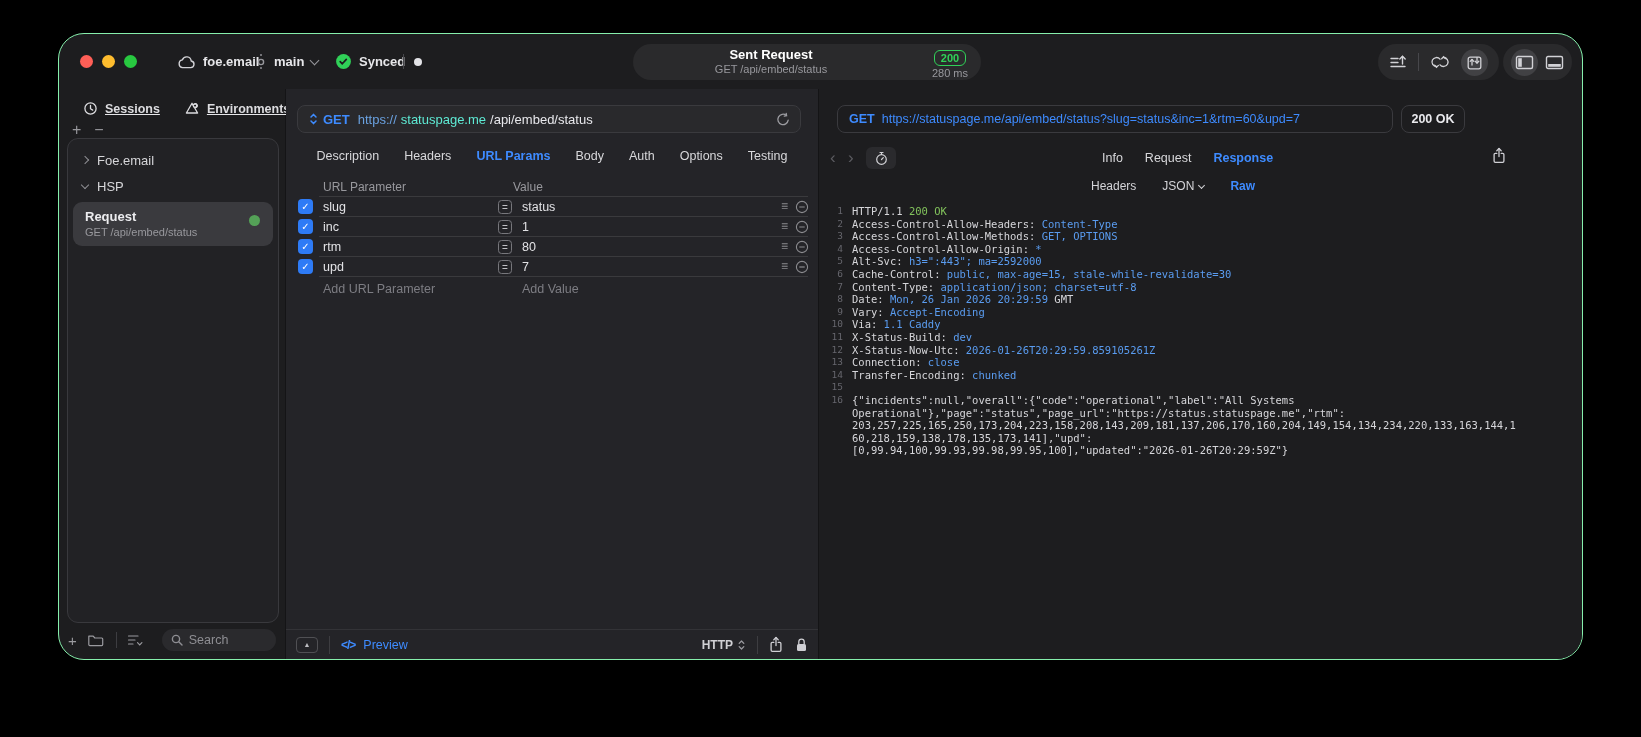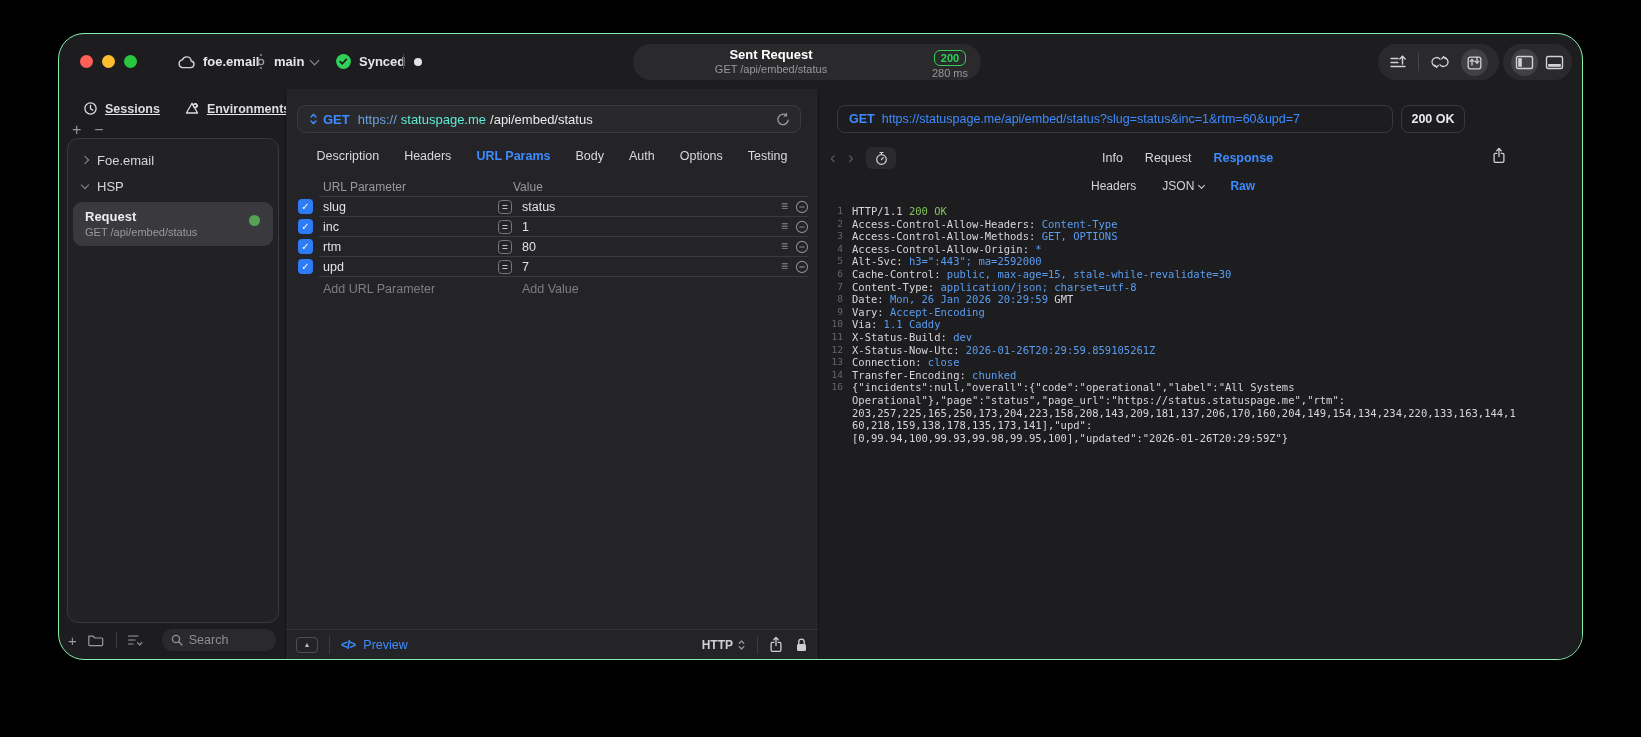--- a/index.html
+++ b/index.html
@@ -527,20 +527,24 @@
         </div>
         <div class="cl">
           <span class="ln">13</span>
           <span class="lc"><span class="c-p">Connection: </span><span class="c-b">close</span></span>
         </div>
         <div class="cl">
           <span class="ln">14</span>
           <span class="lc"><span class="c-p">Transfer-Encoding: </span><span class="c-b">chunked</span></span>
         </div>
         <div class="cl">
+          <span class="ln">15</span>
+          <span class="lc"></span>
+        </div>
+        <div class="cl">
           <span class="ln">16</span>
           <span class="lc"><span class="c-p">{"incidents":null,"overall":{"code":"operational","label":"All Systems</span></span>
         </div>
         <div class="cl">
           <span class="ln"></span>
           <span class="lc"><span class="c-p">Operational"},"page":"status","page_url":"https://status.statuspage.me","rtm":</span></span>
         </div>
         <div class="cl">
           <span class="ln"></span>
           <span class="lc"><span class="c-p">203,257,225,165,250,173,204,223,158,208,143,209,181,137,206,170,160,204,149,154,134,234,220,133,163,144,1</span></span>

